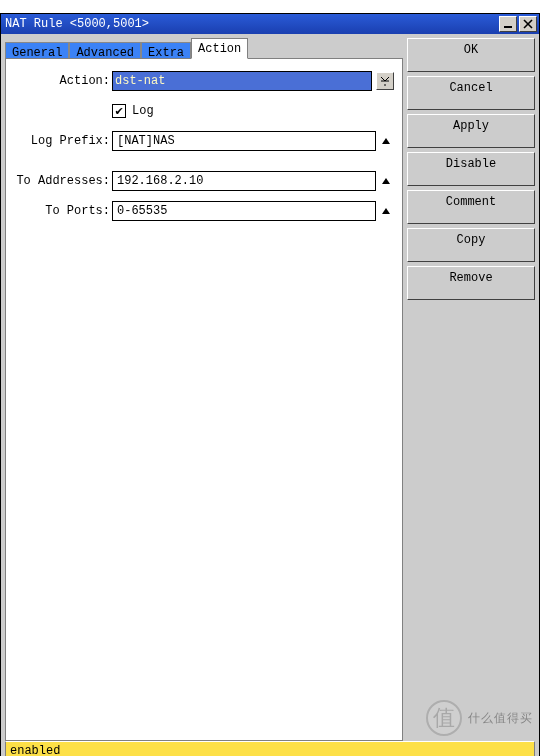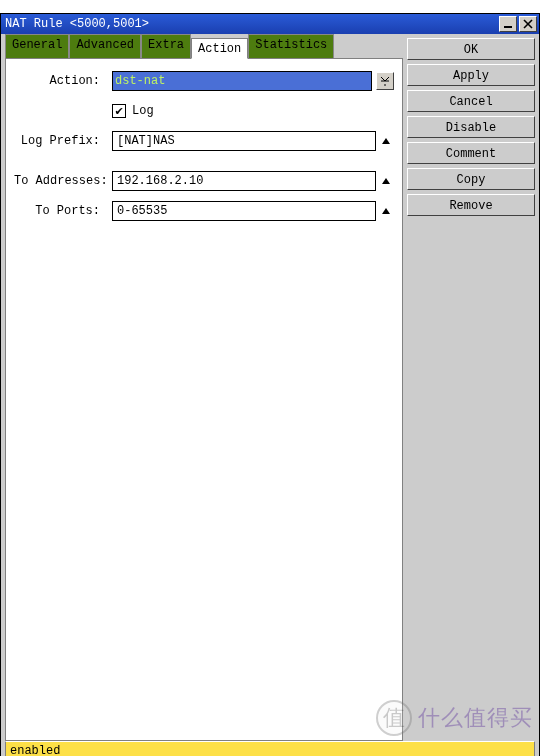--- a/index.html
+++ b/index.html
@@ -55,24 +55,24 @@
     flex:1;
     display:flex;flex-direction:column;
     min-width:0;
   }
   .tabs{
     height:20px;
     display:flex;
     align-items:flex-end;
   }
   .tab{
-    height:24px;
+    height:16px;
     padding:0 6px;
     line-height:20px;
-    background:#4d7c0f;
+    background:#3b82f6;
     border:1px solid #888;
     border-bottom:none;
     margin-right:0px;
     cursor:pointer;
     position:relative;
     color:#000;
   }
   .tab.active{
     background:#fff;
     border-color:#808080;
@@ -90,40 +90,40 @@
   }
   .form-row{
     display:flex;
     align-items:center;
     margin-bottom:10px;
     height:20px;
   }
   .form-label{
     width:98px;
     text-align:right;
-    padding-right:12px;
+    padding-right:2px;
     white-space:nowrap;
   }
   .field-wrap{
     flex:1;
     display:flex;
     align-items:center;
     gap:2px;
     min-width:0;
   }
   .combo{
     flex:1;
     height:20px;
     border:1px solid #000;
     display:flex;align-items:center;
     padding:0 0 0 2px;
     background:#fff;min-width:0;
   }
   .combo.selected{
-    background:#4a6fd6;color:#bef264;
+    background:#4a6fd6;color:#fef9c3;
   }
   .combo .combo-text{flex:1;white-space:nowrap;overflow:hidden;}
   .combo-btn{
     width:18px;height:18px;
     border:1px solid #888;
     border-top-color:#fff;border-left-color:#fff;
     border-right-color:#404040;border-bottom-color:#404040;
     background:#d4d0c8;
     display:flex;align-items:center;justify-content:center;
     cursor:pointer;margin:0 0 0 2px;
@@ -150,21 +150,21 @@
     display:flex;align-items:center;justify-content:center;
     margin-right:4px;cursor:pointer;flex-shrink:0;
   }
   .checkmark{font-family:Arial;font-size:11px;line-height:1;}
   
   .right{
     width:128px;flex-shrink:0;
     display:flex;flex-direction:column;gap:4px;
   }
   .btn{
-    height:22px;
+    height:34px;
     border:1px solid #888;
     border-top-color:#fff;border-left-color:#fff;
     border-right-color:#404040;border-bottom-color:#404040;
     background:#ccc;
     text-align:center;line-height:22px;
     cursor:pointer;white-space:nowrap;
     font-family:inherit;font-size:12px;
   }
   
   .statusbar{
@@ -188,21 +188,21 @@
   }
   .wm-circle{
     width:36px;height:36px;border-radius:50%;
     border:2px solid #777;
     display:flex;align-items:center;justify-content:center;
     font-family:"SimSun";font-size:22px;color:#666;
     background:rgba(230,230,230,0.4);
   }
   .wm-text{
     font-family:"Microsoft YaHei","SimHei",sans-serif;
-    font-size:22px;color:#4c1d95;letter-spacing:1px;
+    font-size:12px;color:#000000;letter-spacing:1px;
   }
 </style>
 </head>
 <body>
 
 <div class="window">
 
   <div class="titlebar">
     <div class="title">NAT Rule &lt;5000,5001&gt;</div>
     <div class="tb-btn">
@@ -219,21 +219,20 @@
   </div>
 
   <div class="client">
 
     <div class="left">
       <div class="tabs">
         <div class="tab"><span>General</span></div>
         <div class="tab"><span>Advanced</span></div>
         <div class="tab"><span>Extra</span></div>
         <div class="tab active"><span>Action</span></div>
-        <div class="tab"><span>Statistics</span></div>
       </div>
 
       <div class="tabpanel">
 
         <div class="form-row">
           <div class="form-label">Action:</div>
           <div class="field-wrap">
             <div class="combo selected">
               <span class="combo-text">dst-nat</span>
             </div>
@@ -293,22 +292,22 @@
                 </svg>
             </div>
           </div>
         </div>
 
       </div>
     </div>
 
     <div class="right">
       <div class="btn"><span>OK</span></div>
+      <div class="btn"><span>Cancel</span></div>
       <div class="btn"><span>Apply</span></div>
-      <div class="btn"><span>Cancel</span></div>
       <div class="btn"><span>Disable</span></div>
       <div class="btn"><span>Comment</span></div>
       <div class="btn"><span>Copy</span></div>
       <div class="btn"><span>Remove</span></div>
     </div>
 
   </div>
 
   <div class="statusbar">
     <span>enabled</span>

